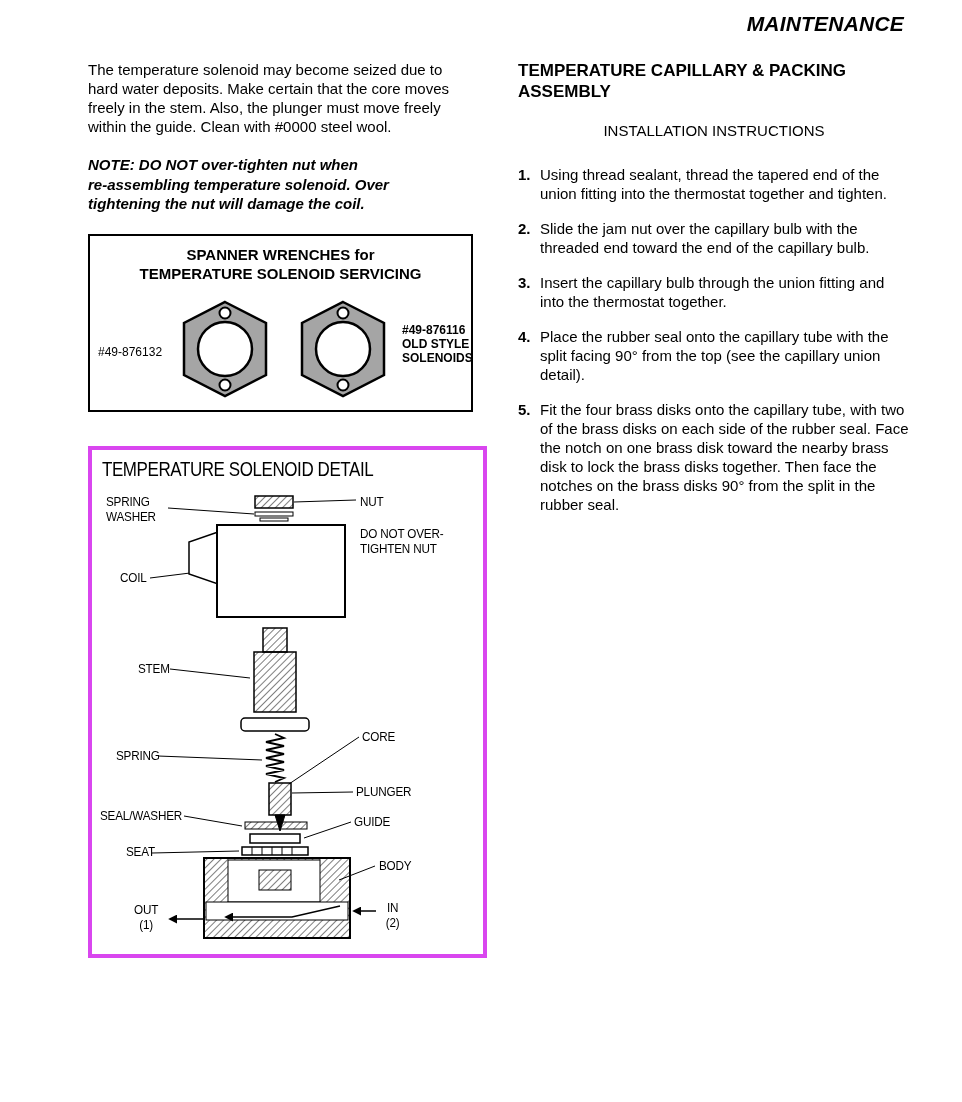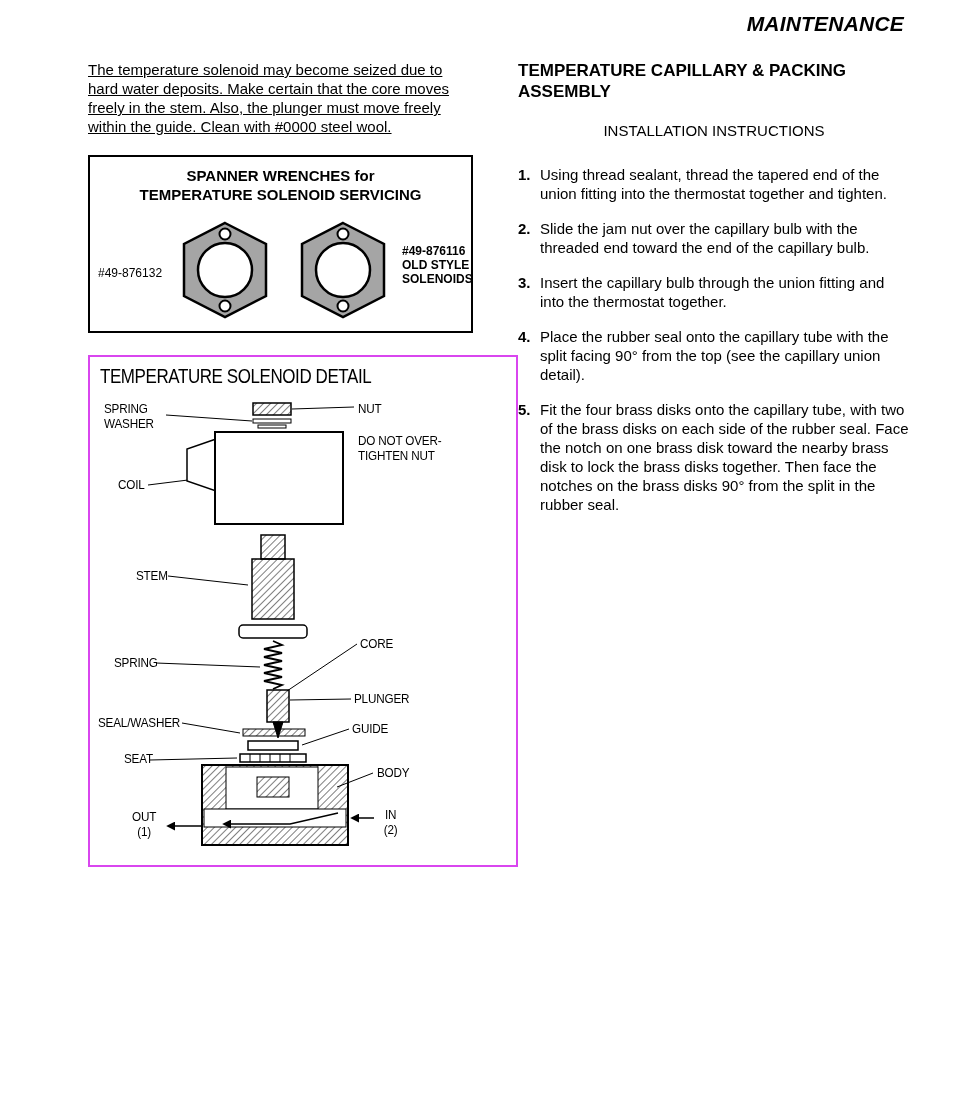--- a/index.html
+++ b/index.html
@@ -10,47 +10,47 @@
     overflow:hidden;
   }
   .page-header {
     position:absolute; top:12px; right:58px;
     font-size:21px; font-weight:bold; font-style:italic; letter-spacing:.2px;
   }
   .col-left  { position:absolute; left:88px;  top:60px; width:385px; }
   .col-right { position:absolute; left:518px; top:60px; width:392px; }
 
   .section-title { font-size:17px; font-weight:bold; line-height:21px; margin-bottom:20px; }
-  .body-text { font-size:15px; line-height:19px; margin-bottom:19px;text-decoration:underline; }
+  .body-text { font-size:15px; line-height:19px; margin-bottom:19px; }
   .note-text {
     font-size:15px; line-height:19.5px; font-weight:bold; font-style:italic;
     white-space:pre-line; margin-bottom:20px;
   }
   .subtitle { font-size:15px; margin-bottom:26px;text-align:center; }
 
   .steps { }
   .step { display:flex; margin-bottom:16px; font-size:15px; line-height:19px; }
   .step-num { width:22px; flex:0 0 22px; font-weight:bold; }
   .step-text { flex:1; }
 
   
   .spanner-box {
     width:385px; height:178px; border:2px solid #000;
-    margin-bottom:22px; padding-top:9px; position:relative;
+    margin-bottom:34px; padding-top:9px; position:relative;
   }
   .spanner-title { text-align:center; font-weight:bold; font-size:15px; line-height:19px; }
   .spanner-row { position:relative; height:138px; }
   .hex1 { position:absolute; left:85px;  top:14px; }
   .hex2 { position:absolute; left:203px; top:14px; }
   .spanner-label-left  { position:absolute; left:8px;  top:62px; font-size:12px; font-weight:normal;text-align:center; }
   .spanner-label-right { position:absolute; left:296px; top:40px; font-size:12px; font-weight:bold; line-height:14px;padding-left:16px; }
 
   
   .detail-box {
-    width:430px; height:512px; border:2px solid #d946ef; position:relative;
+    width:399px; height:512px; border:4px solid #d946ef; position:relative;
   }
   .detail-title {
     position:absolute; left:10px; top:8px;
     font-size:20px; letter-spacing:-.5px;
     transform:scaleX(.85); transform-origin:left top; white-space:nowrap;
   }
   .detail-svg { position:absolute; left:0; top:0; }
   .dlabel {
     position:absolute; font-size:13px; line-height:15px;
     white-space:pre-line; letter-spacing:-.2px;
@@ -58,20 +58,23 @@
   }
   .dlabel.center { text-align:center; }
 </style>
 </head>
 <body>
 
 <div class="page-header">MAINTENANCE</div>
 
 <div class="col-left">
   <p class="body-text">The temperature solenoid may become seized due to hard water deposits.  Make certain that the core moves freely in the stem.  Also, the plunger must move freely within the guide.  Clean with #0000 steel wool.</p>
+  <p class="note-text">NOTE:  DO NOT over-tighten nut when
+re-assembling temperature solenoid.  Over
+tightening the nut will damage the coil.</p>
 
   <div class="spanner-box">
     <div class="spanner-title">
       <div>SPANNER WRENCHES for</div>
       <div>TEMPERATURE SOLENOID SERVICING</div>
     </div>
     <div class="spanner-row">
       <div class="spanner-label-left">#49-876132</div>
 
       <svg class="hex1" width="100" height="104" viewBox="0 0 100 104">

